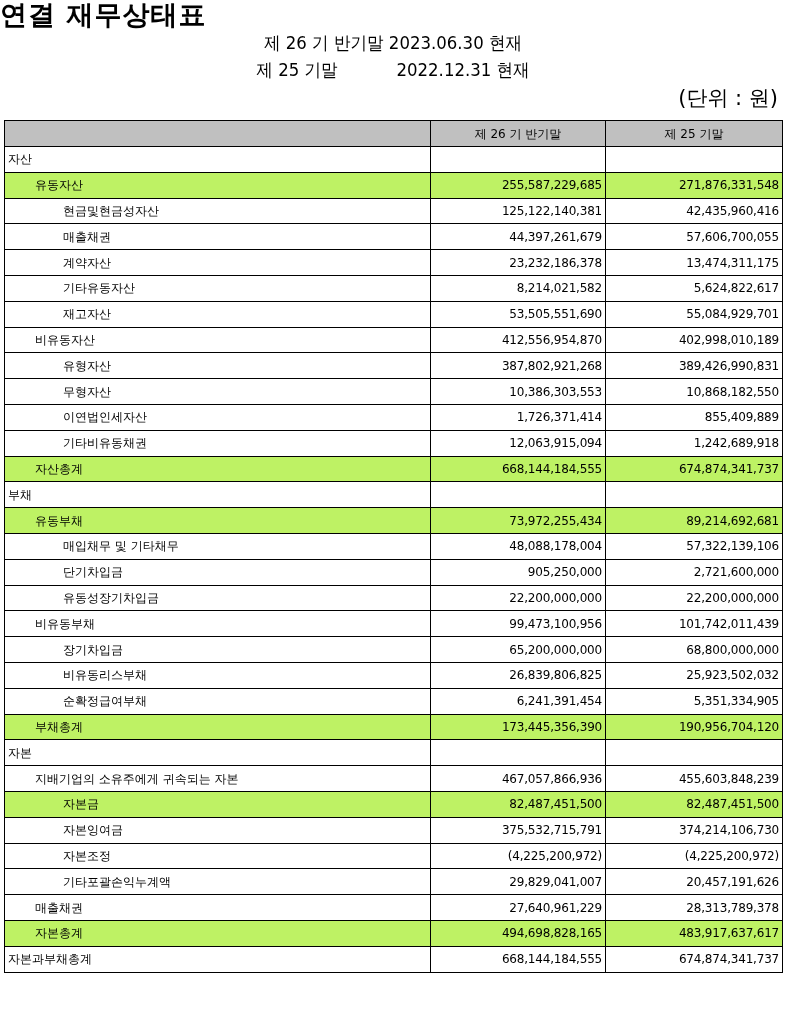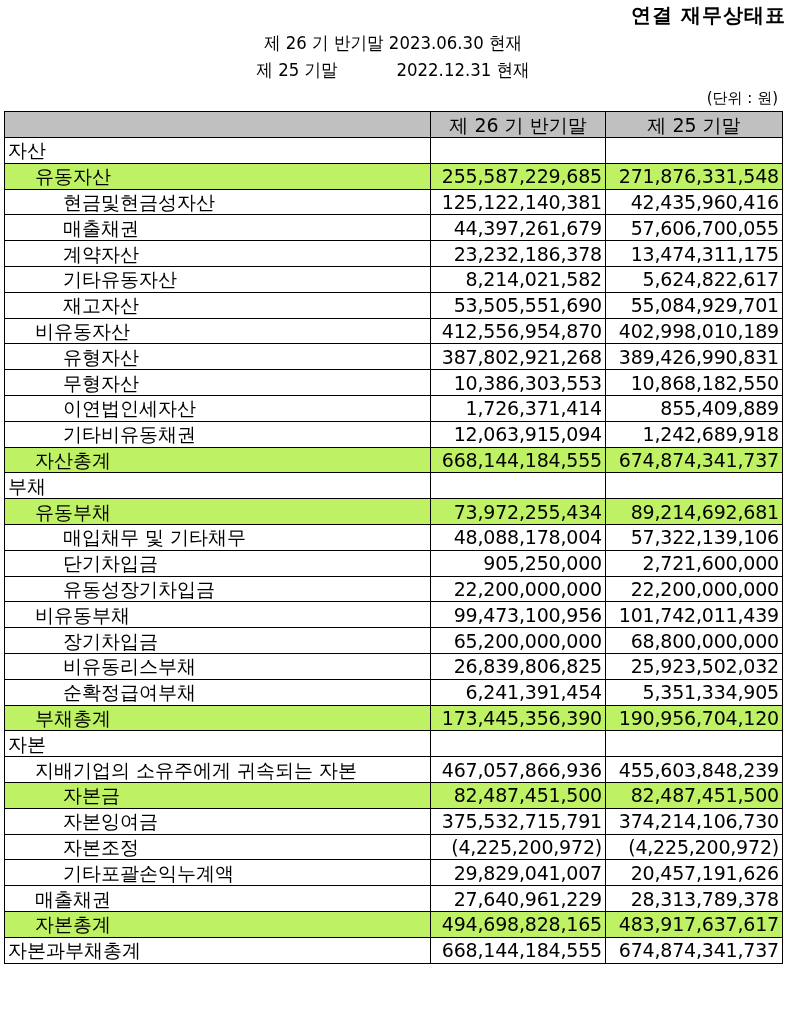--- a/index.html
+++ b/index.html
@@ -3,37 +3,37 @@
 <meta charset="utf-8">
 <style>
   html, body { margin: 0; padding: 0; background: #ffffff; }
   body {
     width: 786px; height: 1026px; position: relative; overflow: hidden;
     font-family: "DejaVu Sans", "Liberation Sans", sans-serif;
     color: #000;
   }
   .title {
     position: absolute; left: 0; width: 786px; top: 0; height: 30px;
-    text-align: right; font-size: 20px; font-weight: bold; line-height: 30px;
+    text-align: left; font-size: 27px; font-weight: bold; line-height: 30px;
     letter-spacing: 1px;
   }
   .subtitle {
     position: absolute; left: 0; width: 786px; text-align: center;
     font-size: 18px; line-height: 26px; transform: scaleX(0.92);
   }
   .sub1 { top: 30px; }
   .sub2 { top: 57px; }
   .sub2 .gap { display: inline-block; width: 64px; }
   .unit {
-    position: absolute; right: 8px; top: 86px; font-size: 15px; line-height: 24px;
+    position: absolute; right: 8px; top: 86px; font-size: 21px; line-height: 24px;
   }
   table.fs {
-    position: absolute; left: 4px; top: 111px;
+    position: absolute; left: 4px; top: 120px;
     width: 778px; border-collapse: collapse; table-layout: fixed;
-    font-size: 19px;
+    font-size: 12px;
   }
   table.fs td, table.fs th {
     border: 1px solid #000; padding: 0 3px; height: 24.8px; line-height: 24px;
     white-space: nowrap; overflow: hidden; font-weight: normal;
   }
   table.fs th { background: #c0c0c0; text-align: center; height: 25px; }
   col.c1 { width: 426px; }
   col.c2 { width: 175px; }
   col.c3 { width: 177px; }
   td.num { text-align: right; letter-spacing: -0.2px; }

